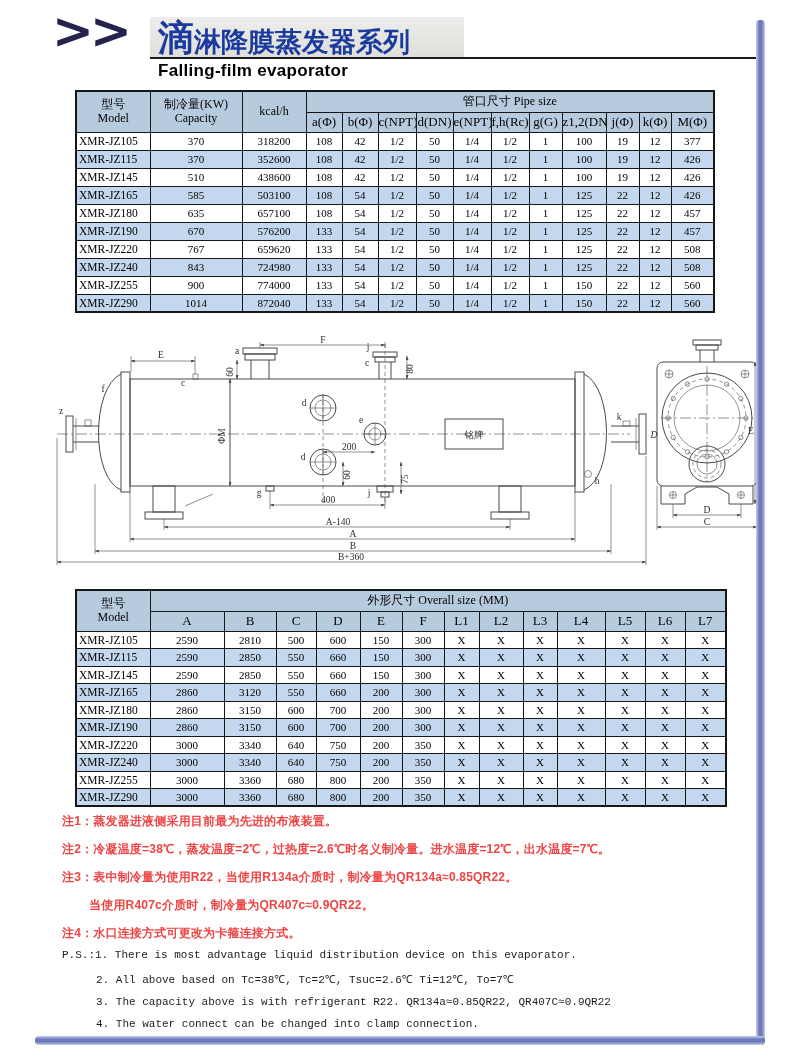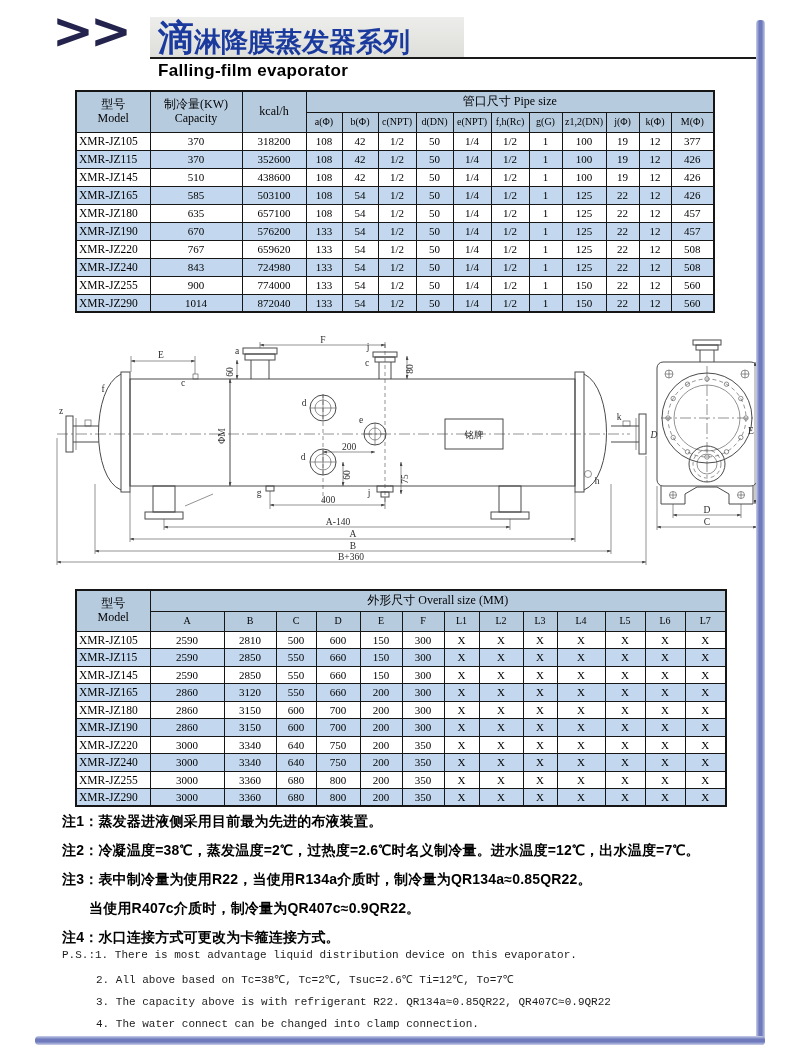--- a/index.html
+++ b/index.html
@@ -16,42 +16,42 @@
   .title-rest { font-size:27px; font-weight:bold; color:#1a3a9e; line-height:1.05; padding-bottom:0;}
   .title-underline { position:absolute; left:150px; top:57px; width:612px; height:2px; background:#1a1a1a; }
   .subtitle { position:absolute; left:158px; top:61px; font-size:17px; font-weight:bold; color:#000000; letter-spacing:0.3px; }
 
   
   table.data-table { border-collapse:collapse; table-layout:fixed; position:absolute;
                      border:2px solid #161616; font-family:"Liberation Serif", serif; }
   table.data-table th, table.data-table td { border:1px solid #161616; text-align:center;
                      vertical-align:middle; font-weight:normal; overflow:hidden; white-space:nowrap; }
   table.data-table thead th { background:#b7cbdf; font-size:12px; line-height:1.15; }
-  table.data-table thead tr.cols th { font-size:10px; height:20px; }
+  table.data-table thead tr.cols th { font-size:13px; height:20px; }
   table.data-table thead tr.grp th { height:21px; }
   table.data-table tbody tr { height:18px;padding-left:46px; }
   table.data-table tbody td { font-size:11px; background:#ffffff; }
   table.data-table tbody tr:nth-child(even) td { background:#c3d8ee; }
   table.data-table tbody td.model { font-size:11.5px; text-align:left; padding-left:2px; }
   #pipe-table { left:75px; top:90px; width:638px; }
   #overall-table { left:75px; top:589px; width:650px; }
   #overall-table tbody tr { height:17.5px; }
 
   
   .drawing { position:absolute; left:55px; top:334px; width:705px; height:232px; }
   .drawing svg { width:100%; height:100%; }
   .ln { stroke:#4a4a4a; stroke-width:1; fill:none; }
   .tn { stroke:#4a4a4a; stroke-width:0.6; fill:none; }
   .cl { stroke:#4a4a4a; stroke-width:0.6; fill:none; stroke-dasharray:11 3 2 3; }
   .dsh { stroke:#4a4a4a; stroke-width:0.6; fill:none; stroke-dasharray:4 3; }
   .drawing text { font-family:"Liberation Serif", serif; font-size:9.5px; fill:#2e2e2e; }
 
   
   .notes-cn { position:absolute; left:62px; top:813px; width:700px; }
-  .note-line { font-size:14px; font-weight:600; color:#000000; margin-bottom:11px; letter-spacing:0.2px; }
+  .note-line { font-size:12px; font-weight:600; color:#ef4444; margin-bottom:11px; letter-spacing:0.2px; }
   .note-line.indent { margin-left:27px; }
   .notes-en { position:absolute; left:62px; top:949px; width:700px; }
   .ps-line { font-family:"Liberation Mono", monospace; font-size:11px; color:#1c1c1c; margin-bottom:10px; }
   .ps-line.indent { margin-left:34px; }
 
   
   .frame-right { position:absolute; left:756px; top:20px; width:9px; height:1025px; border-radius:4px;
                  background:linear-gradient(90deg,#c9cfe9,#6f7abc 35%,#6f7abc 65%,#c9cfe9); }
   .frame-bottom { position:absolute; left:35px; top:1036px; width:730px; height:9px; border-radius:4px;
                   background:linear-gradient(#c9cfe9,#6f7abc 35%,#6f7abc 65%,#c9cfe9); }

